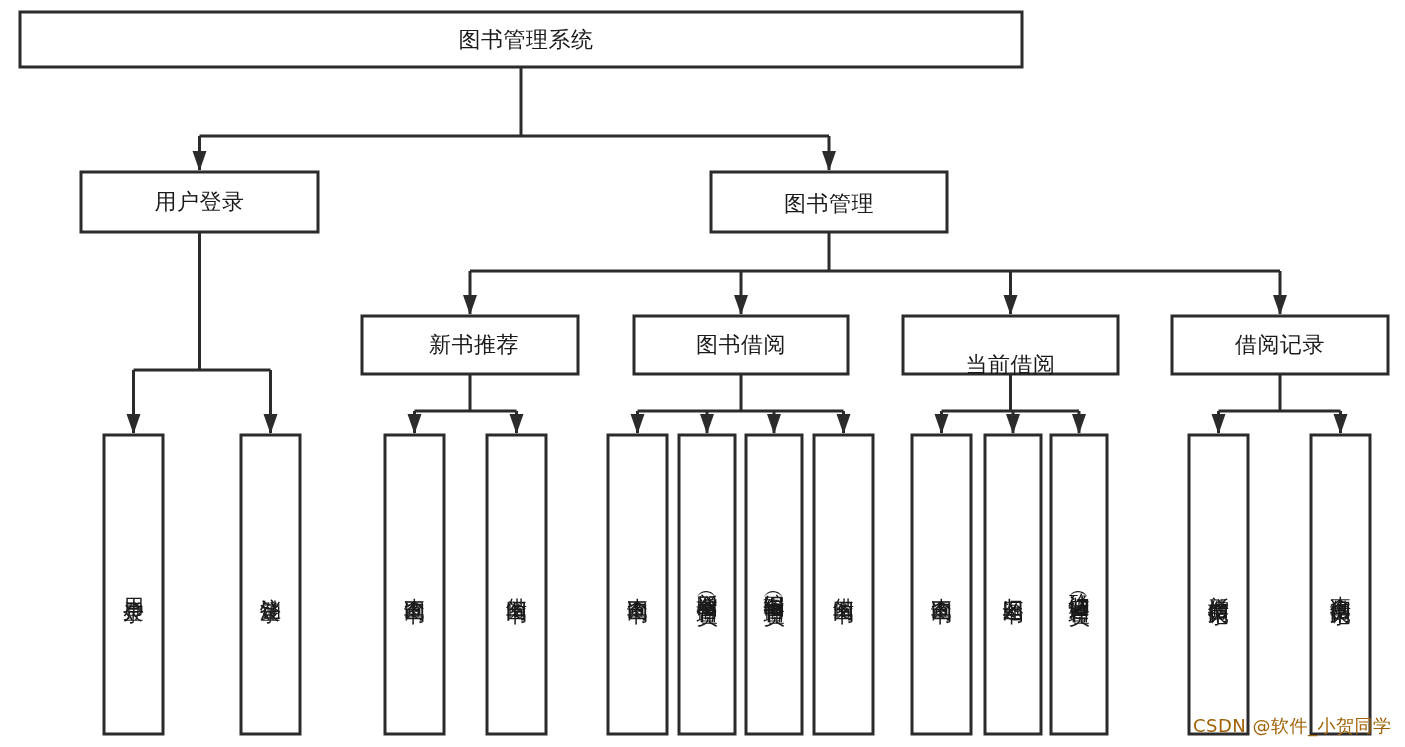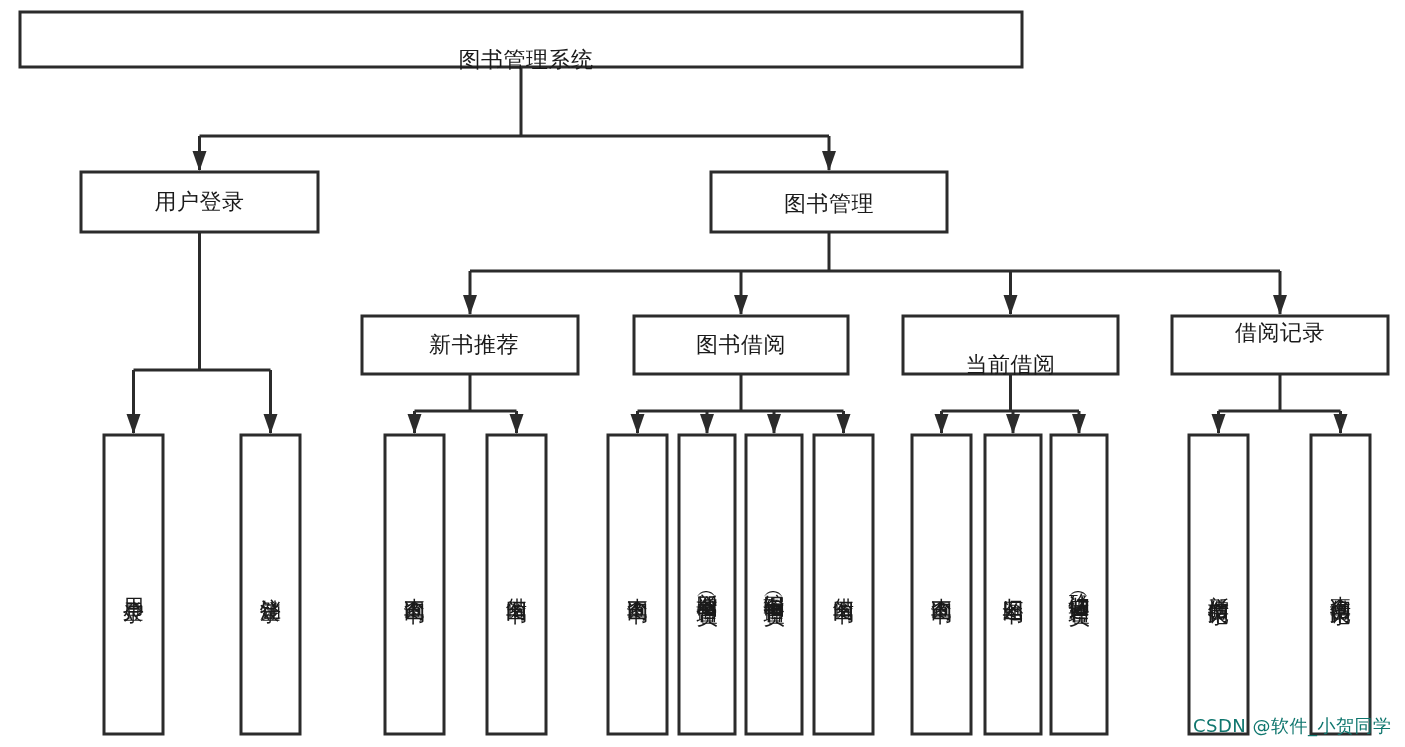--- a/index.html
+++ b/index.html
@@ -62,21 +62,21 @@
     writing-mode: vertical-rl;
     text-orientation: upright;
     font-size: 21px;
     line-height: 1.05;
     letter-spacing: 2px;
     white-space: nowrap;
   }
   .watermark {
     position: absolute;
     font-size: 18px;
-    color: #0f766e;
+    color: #a16207;
     letter-spacing: 0.5px;
     white-space: nowrap;
     font-family: "DejaVu Sans", "Liberation Sans", sans-serif;
   }
 </style>
 </head>
 <body>
 
 <div id="diagram-root">
 
@@ -153,27 +153,27 @@
         <rect x="814" y="435" width="59" height="299" class="node-rect"></rect>
         <rect x="912" y="435" width="59" height="299" class="node-rect"></rect>
         <rect x="985" y="435" width="56" height="299" class="node-rect"></rect>
         <rect x="1051" y="435" width="56" height="299" class="node-rect"></rect>
         <rect x="1189" y="435" width="59" height="299" class="node-rect"></rect>
         <rect x="1311" y="435" width="59" height="299" class="node-rect"></rect>
       </g>
   </svg>
 
   <div id="labels">
-      <div class="node-label horizontal" style="left: 20px; top: 12px; width: 1012px; height: 55px; margin-top: 20px;">图书管理系统</div>
+      <div class="node-label horizontal" style="left: 20px; top: 12px; width: 1012px; height: 55px;">图书管理系统</div>
       <div class="node-label horizontal" style="left: 81px; top: 172px; width: 237px; height: 60px;">用户登录</div>
       <div class="node-label horizontal" style="left: 711px; top: 172px; width: 236px; height: 64px;">图书管理</div>
       <div class="node-label horizontal" style="left: 362px; top: 316px; width: 216px; height: 58px; padding-left: 8px;">新书推荐</div>
       <div class="node-label horizontal" style="left: 634px; top: 316px; width: 214px; height: 58px;">图书借阅</div>
       <div class="node-label horizontal" style="left: 903px; top: 336px; width: 215px; height: 58px;">当前借阅</div>
-      <div class="node-label horizontal" style="left: 1172px; top: 304px; width: 216px; height: 58px;">借阅记录</div>
+      <div class="node-label horizontal" style="left: 1172px; top: 316px; width: 216px; height: 58px;">借阅记录</div>
       <div class="node-label vertical" style="left: 104px; top: 435px; width: 59px; height: 299px;">用户登录</div>
       <div class="node-label vertical" style="left: 241px; top: 435px; width: 59px; height: 299px;">注销登录</div>
       <div class="node-label vertical" style="left: 385px; top: 435px; width: 59px; height: 299px;">查询图书</div>
       <div class="node-label vertical" style="left: 487px; top: 435px; width: 59px; height: 299px;">借阅图书</div>
       <div class="node-label vertical" style="left: 608px; top: 435px; width: 59px; height: 299px;">查询图书</div>
       <div class="node-label vertical" style="left: 679px; top: 435px; width: 56px; height: 299px;">新增图书（管理员）</div>
       <div class="node-label vertical" style="left: 746px; top: 435px; width: 56px; height: 299px;">编辑图书（管理员）</div>
       <div class="node-label vertical" style="left: 814px; top: 435px; width: 59px; height: 299px;">借阅图书</div>
       <div class="node-label vertical" style="left: 912px; top: 435px; width: 59px; height: 299px;">查询图书</div>
       <div class="node-label vertical" style="left: 985px; top: 435px; width: 56px; height: 299px;">归还图书</div>

